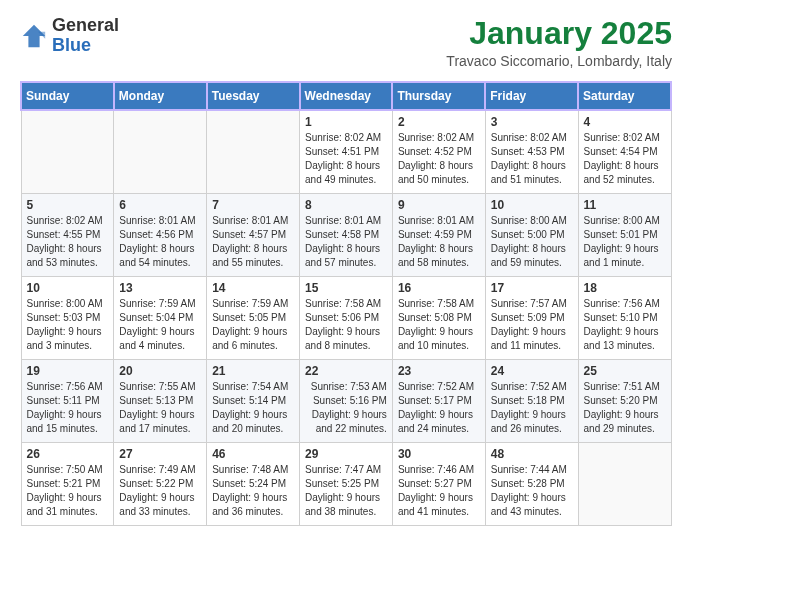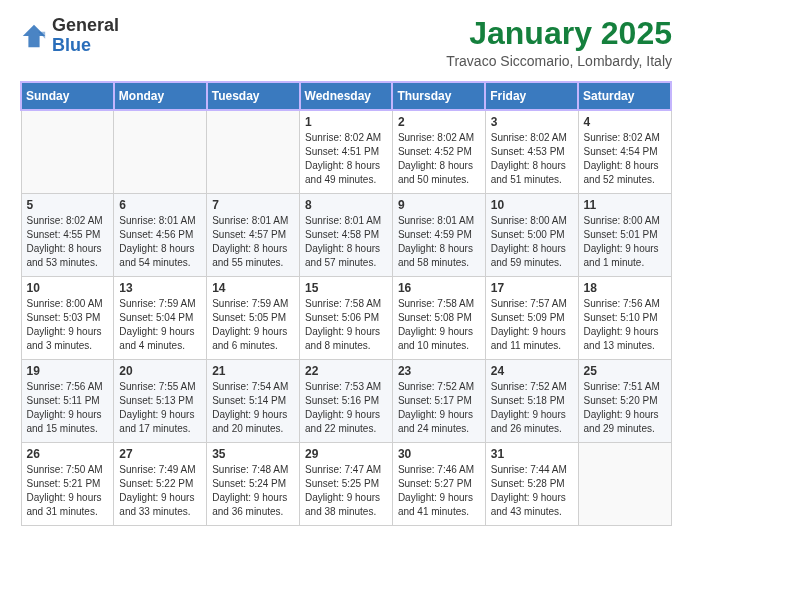--- a/index.html
+++ b/index.html
@@ -269,21 +269,21 @@
 Daylight: 9 hours and 17 minutes.</div>
           </td>
           <td>
             <span class="day-num">21</span>
             <div class="day-info" style="white-space: pre-line;">Sunrise: 7:54 AM
 Sunset: 5:14 PM
 Daylight: 9 hours and 20 minutes.</div>
           </td>
           <td>
             <span class="day-num">22</span>
-            <div class="day-info" style="white-space: pre-line;">Sunrise: 7:53 AM
+            <div class="day-info" style="white-space: pre-line; text-align: right;">Sunrise: 7:53 AM
 Sunset: 5:16 PM
 Daylight: 9 hours and 22 minutes.</div>
           </td>
           <td>
             <span class="day-num">23</span>
             <div class="day-info" style="white-space: pre-line;">Sunrise: 7:52 AM
 Sunset: 5:17 PM
 Daylight: 9 hours and 24 minutes.</div>
           </td>
           <td>
@@ -306,39 +306,39 @@
 Sunset: 5:21 PM
 Daylight: 9 hours and 31 minutes.</div>
           </td>
           <td>
             <span class="day-num">27</span>
             <div class="day-info" style="white-space: pre-line;">Sunrise: 7:49 AM
 Sunset: 5:22 PM
 Daylight: 9 hours and 33 minutes.</div>
           </td>
           <td>
-            <span class="day-num">35</span>
+            <span class="day-num">46</span>
             <div class="day-info" style="white-space: pre-line;">Sunrise: 7:48 AM
 Sunset: 5:24 PM
 Daylight: 9 hours and 36 minutes.</div>
           </td>
           <td>
             <span class="day-num">29</span>
             <div class="day-info" style="white-space: pre-line;">Sunrise: 7:47 AM
 Sunset: 5:25 PM
 Daylight: 9 hours and 38 minutes.</div>
           </td>
           <td>
             <span class="day-num">30</span>
             <div class="day-info" style="white-space: pre-line;">Sunrise: 7:46 AM
 Sunset: 5:27 PM
 Daylight: 9 hours and 41 minutes.</div>
           </td>
           <td>
-            <span class="day-num">31</span>
+            <span class="day-num">48</span>
             <div class="day-info" style="white-space: pre-line;">Sunrise: 7:44 AM
 Sunset: 5:28 PM
 Daylight: 9 hours and 43 minutes.</div>
           </td>
           <td class="empty-cell"></td>
         </tr>
       </tbody>
   </table>
 </div>
 

